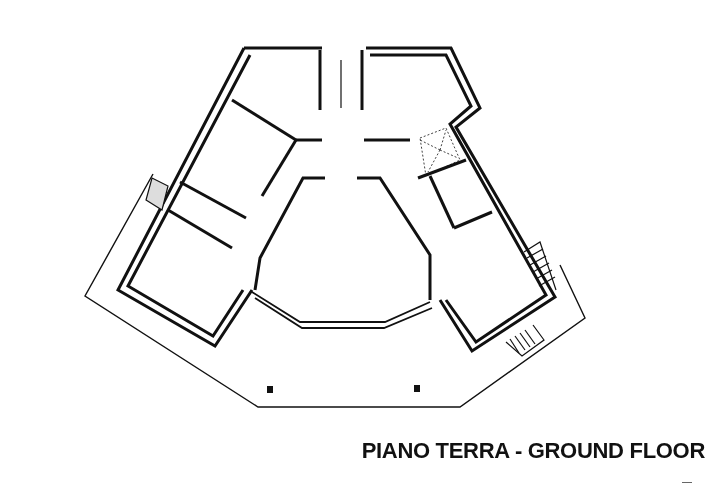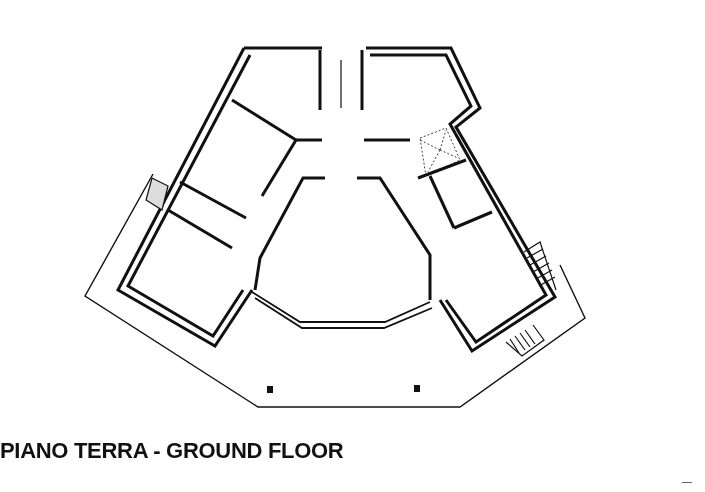--- a/index.html
+++ b/index.html
@@ -1,19 +1,19 @@
 <!DOCTYPE html>
 <html><head>
   <meta charset="utf-8">
   <style>
     html, body { margin: 0; padding: 0; background: #ffffff; }
     body { width: 705px; height: 492px; position: relative; overflow: hidden; }
     .plan { position: absolute; left: 0; top: 0; width: 705px; height: 492px; }
     .caption {
-      position: absolute; left: 0; top: 438px; width: 705px; text-align: left;
+      position: absolute; left: 0; top: 438px; width: 705px; text-align: right;
       font-family: "Liberation Sans", sans-serif; font-weight: bold;
       font-size: 22px; letter-spacing: -0.3px; color: #111111;
     }
     .scale-mark { position: absolute; left: 682px; top: 482px; width: 10px; height: 1px; background: #666; }
   </style>
 </head>
 <body>
 
 <svg class="plan" viewBox="0 0 705 492" xmlns="http://www.w3.org/2000/svg">
   <g fill="none" stroke="#111" stroke-linejoin="miter">

